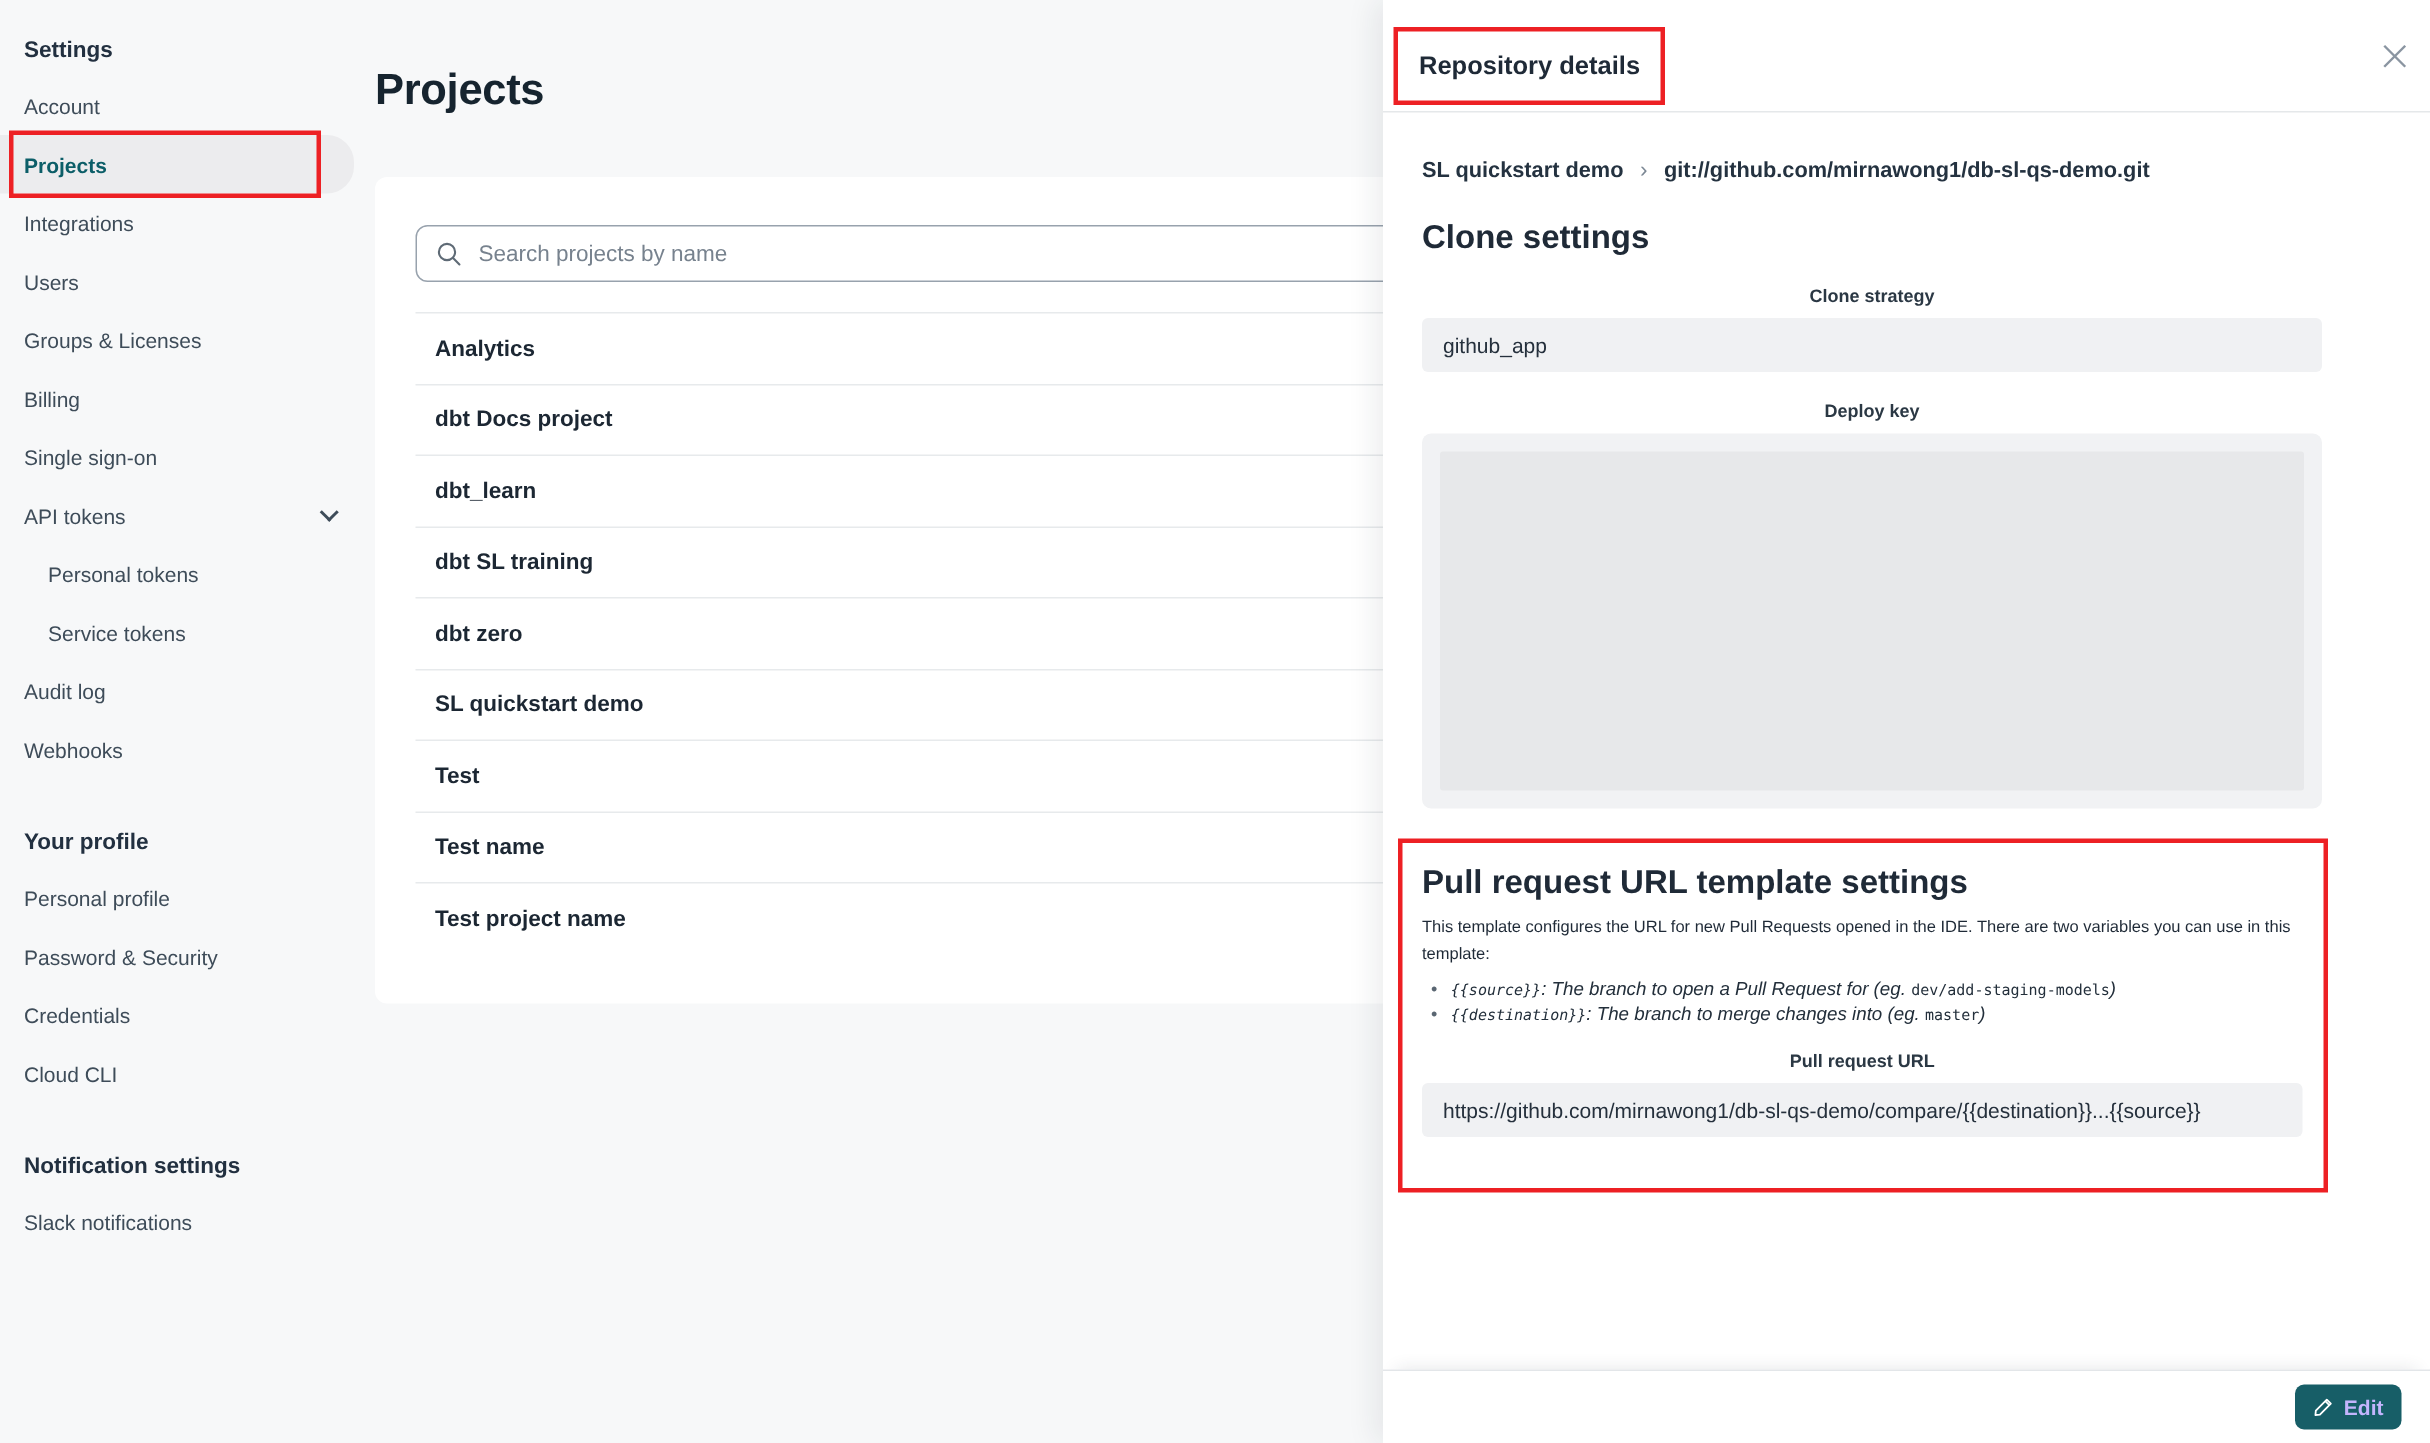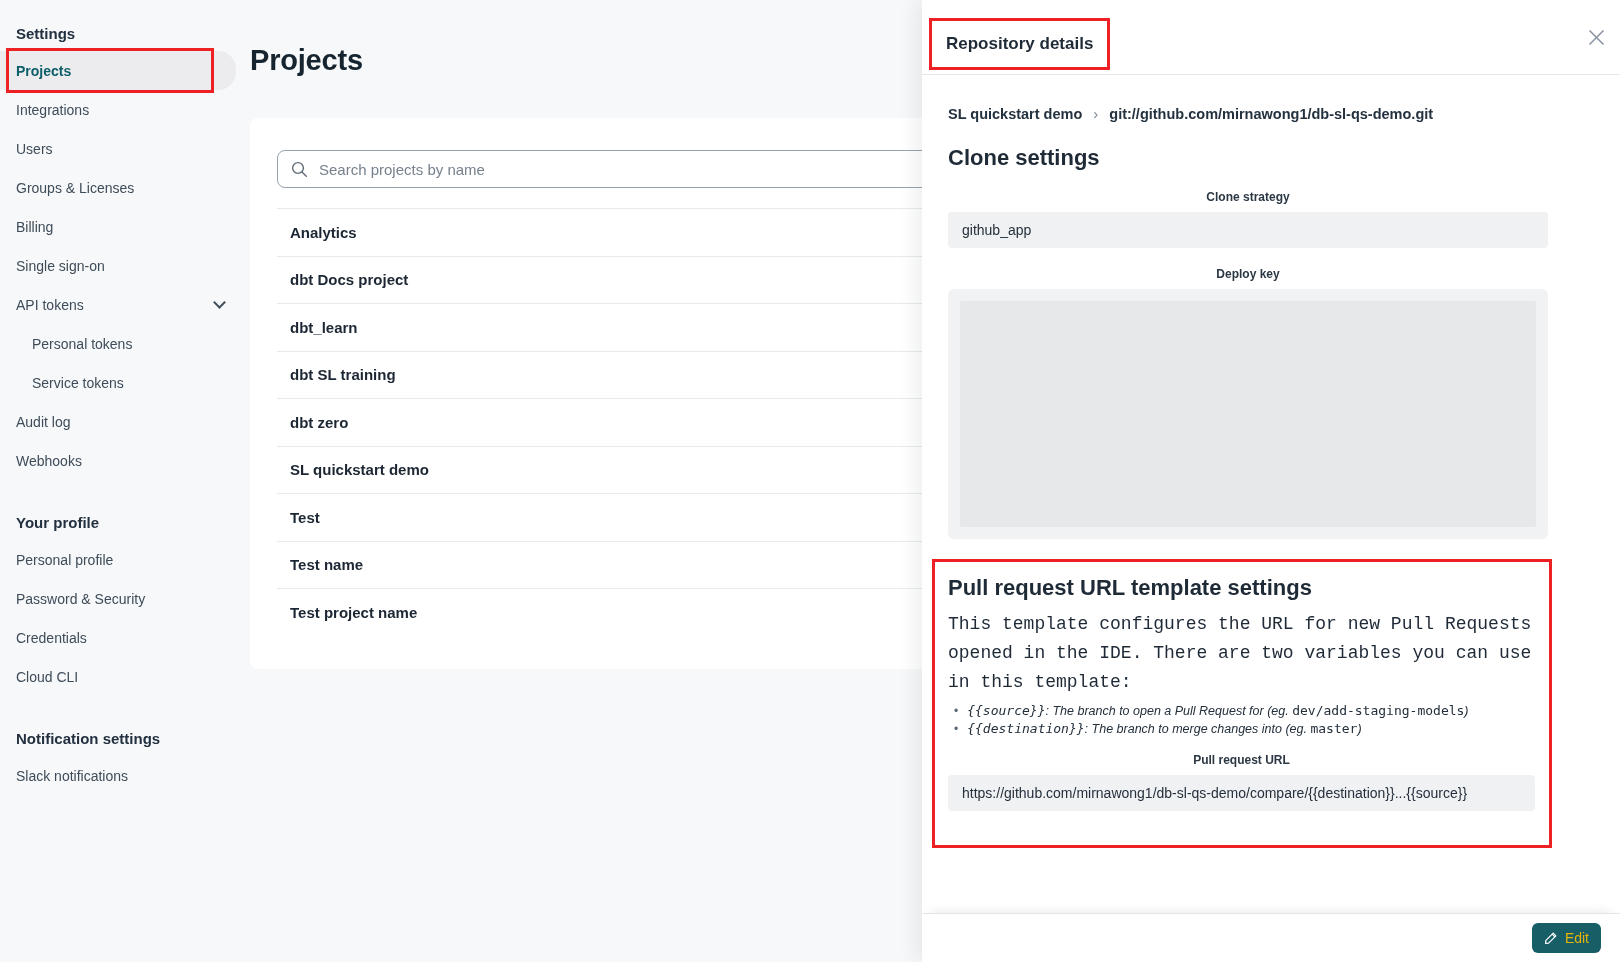--- a/index.html
+++ b/index.html
@@ -93,46 +93,49 @@
   .deploy-box{
     margin-top:8px;background:#f1f2f4;border-radius:6px;height:250px;padding:12px;
   }
   .deploy-inner{background:#e7e8ea;width:100%;height:100%;border-radius:2px;}
   .pr-section{
     margin:20px -4px 0 -16px;
     border:3px solid var(--annotation_red);
     padding:13px 14px 34px 13px;position:relative;
   }
   .pr-section .h2{margin-top:0;}
-  .pr-desc{font-size:18px;color:#1f2a37;line-height:1.6;margin-top:9px;max-width:592px;font-family:Liberation Mono, monospace;}
+  .pr-desc{font-size:11px;color:#1f2a37;line-height:1.6;margin-top:9px;max-width:592px;}
   .pr-bullets{margin:7px 0 0 6px;padding:0;list-style:none;}
   .pr-bullets li{
     font-size:12.5px;color:#232f3b;margin-top:3px;display:flex;align-items:baseline;gap:9px;
   }
   .bullet-dot{color:#5a6672;font-size:12px;}
   .it{font-style:italic;}
-  .mono{font-family:"DejaVu Sans Mono",monospace;font-size:13px;}
+  .mono{font-family:"DejaVu Sans Mono",monospace;font-size:10px;}
   .pr-section .field-label{margin-top:17px;}
   .panel-footer{
     flex:none;height:49px;background:#fff;border-top:1px solid #e3e6e9;
     box-shadow:0 -9px 12px -9px rgba(31,42,55,.12);
     display:flex;align-items:center;justify-content:flex-end;padding-right:19px;
   }
   .edit-btn{
-    background:var(--button_teal);color:#eab308;height:30px;border:none;border-radius:6px;
+    background:var(--button_teal);color:#c4b5fd;height:30px;border:none;border-radius:6px;
     padding:0 12px;display:flex;align-items:center;gap:7px;
-    font-size:14px;font-weight:400;font-family:"Liberation Sans",sans-serif;cursor:pointer;
+    font-size:14px;font-weight:700;font-family:"Liberation Sans",sans-serif;cursor:pointer;
   }
 </style>
 </head>
 <body>
 
 <nav class="sidebar">
   <div class="side-heading">Settings</div>
 
+  <div class="side-item">
+    <span class="lbl">Account</span>
+  </div>
 
   <div class="side-item active">
     <span class="lbl">Projects</span>
     <span class="red-box-item"></span>
   </div>
 
   <div class="side-item">
     <span class="lbl">Integrations</span>
   </div>
   <div class="side-item">

